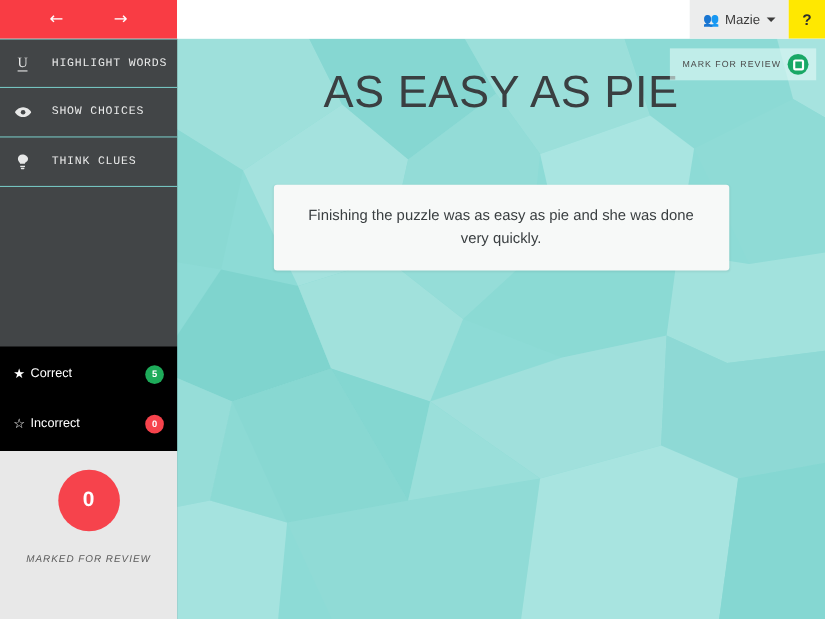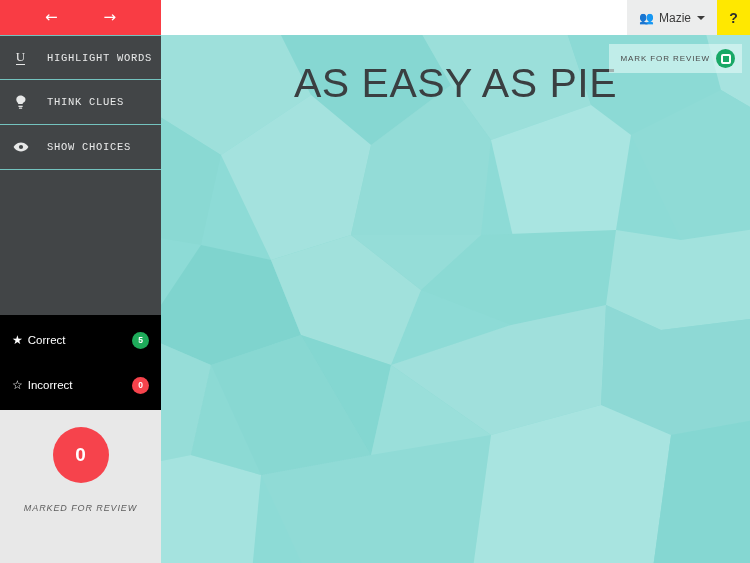--- a/index.html
+++ b/index.html
@@ -320,41 +320,41 @@
 
   <div class="sidebar">
 
     <div class="tools">
 
       <div class="tool-item">
         <span class="tool-icon">
           <span class="u-underline">U</span>
         </span>
         <span class="tool-label">HIGHLIGHT WORDS</span>
+      </div>
+
+      <div class="tool-item">
+        <span class="tool-icon">
+          <svg width="16" height="10" viewBox="0 0 16 10">
+            <path d="M8 0.6 C3.6 0.6 0.7 4.4 0.7 5 C0.7 5.6 3.6 9.4 8 9.4 C12.4 9.4 15.3 5.6 15.3 5 C15.3 4.4 12.4 0.6 8 0.6 z" fill="#e7e8e8"></path>
+            <circle cx="8" cy="5" r="2.1" fill="#424547"></circle>
+          </svg>
+        </span>
+        <span class="tool-label">SHOW CHOICES</span>
       </div>
 
       <div class="tool-item">
         <span class="tool-icon">
           <svg width="11" height="15" viewBox="0 0 11 15">
             <path d="M5.5 0.6 C2.9 0.6 1 2.5 1 4.8 c0 1.7 1 2.8 1.6 3.6 c0.4 0.5 0.5 0.9 0.55 1.3 h4.7 c0.05 -0.4 0.15 -0.8 0.55 -1.3 C10 7.6 11 6.5 11 4.8 C11 2.5 8.1 0.6 5.5 0.6 z" fill="#e7e8e8" transform="scale(0.92) translate(0.4,0)"></path>
             <rect x="3.4" y="10.7" width="4.3" height="1.25" fill="#e7e8e8"></rect>
             <rect x="3.9" y="12.6" width="3.3" height="1.2" rx="0.6" fill="#e7e8e8"></rect>
           </svg>
         </span>
         <span class="tool-label">THINK CLUES</span>
-      </div>
-
-      <div class="tool-item">
-        <span class="tool-icon">
-          <svg width="16" height="10" viewBox="0 0 16 10">
-            <path d="M8 0.6 C3.6 0.6 0.7 4.4 0.7 5 C0.7 5.6 3.6 9.4 8 9.4 C12.4 9.4 15.3 5.6 15.3 5 C15.3 4.4 12.4 0.6 8 0.6 z" fill="#e7e8e8"></path>
-            <circle cx="8" cy="5" r="2.1" fill="#424547"></circle>
-          </svg>
-        </span>
-        <span class="tool-label">SHOW CHOICES</span>
       </div>
     </div>
 
     <div class="tools-filler"></div>
 
     <div class="stats">
 
       <div class="stat-row">
         <div class="stat-left">
           <span class="star-ico">★</span>
@@ -414,16 +414,19 @@
     <div class="mark-review-btn">
       <span class="mark-review-label">MARK FOR REVIEW</span>
       <span class="mark-review-ico">
         <span class="inner"></span>
       </span>
     </div>
 
     <div class="content-area">
       <h1 class="idiom-title">AS EASY AS PIE</h1>
 
+      <div class="sentence-card">
+        <p class="sentence-text">Finishing the puzzle was as easy as pie and she was done very quickly.</p>
+      </div>
     </div>
   </div>
 
 </div>
 
 </body></html>

